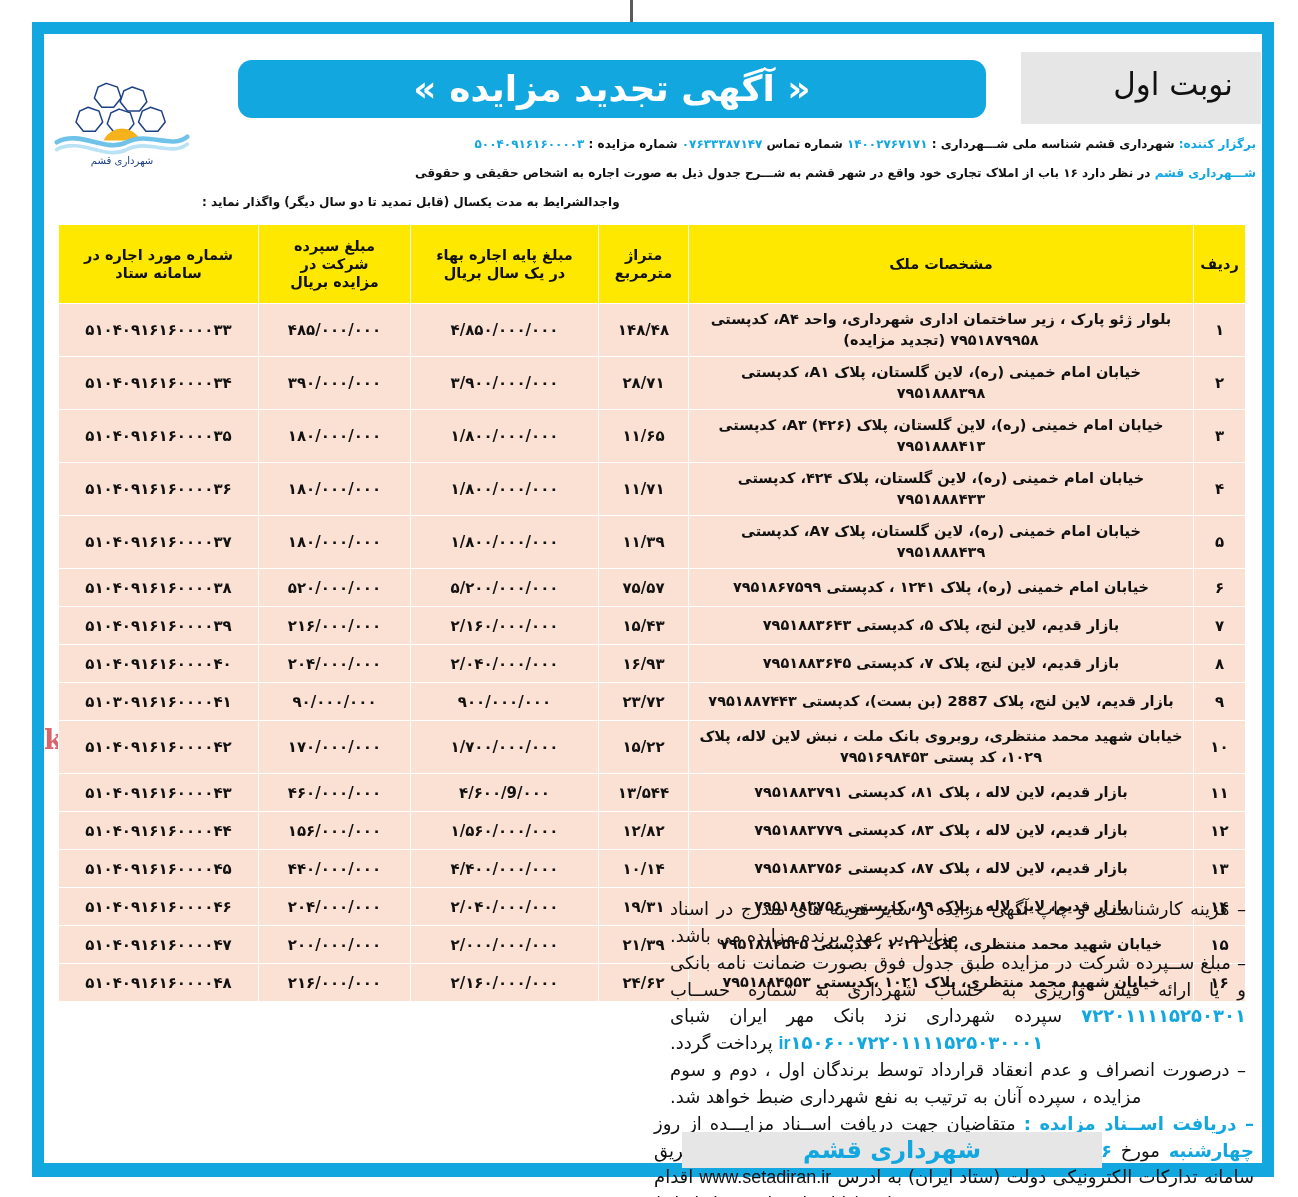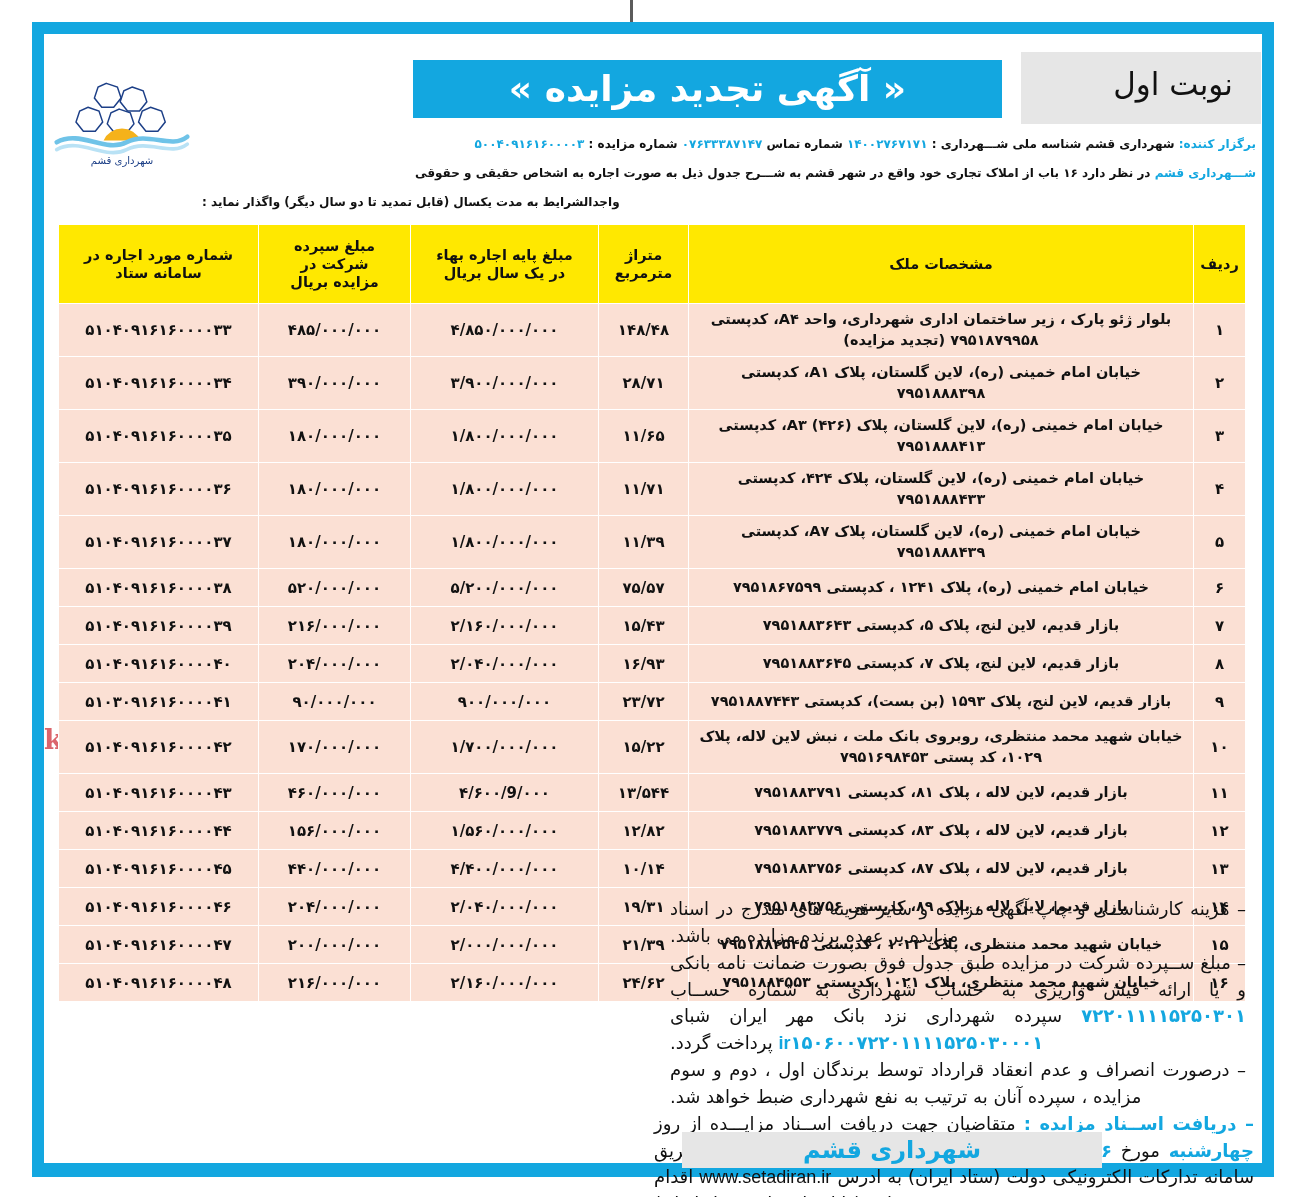--- a/index.html
+++ b/index.html
@@ -19,22 +19,23 @@
   .frame-bottom{position:absolute;left:32px;top:1163px;width:1242px;height:14px;background:#13a7e0;}
   .frame-right{position:absolute;left:1262px;top:22px;width:12px;height:1155px;background:#13a7e0;}
   .frame-left{position:absolute;left:32px;top:22px;width:12px;height:1155px;background:#13a7e0;}
   .tick-top{position:absolute;left:630px;top:0px;width:3px;height:22px;background:#5b5b5b;}
 
   .inner{position:absolute;left:44px;top:34px;width:1218px;height:1129px;background:#ffffff;}
 
   
   .hdr{position:relative;height:180px;}
   .title-band{
-    position:absolute;right:260px;top:26px;width:589px;height:58px;
+    position:absolute;right:276px;top:26px;width:748px;height:58px;
     background:#13a7e0;
+    border-radius:14px;
   }
   .title-band .t{
     color:#ffffff;font-size:36px;font-weight:bold;line-height:58px;
     text-align:center;letter-spacing:.5px;
   }
   .nobat{
     position:absolute;right:1px;top:18px;width:240px;height:72px;
     background:#e6e6e6;
   }
   .nobat .n{
@@ -283,21 +284,21 @@
           <tr>
             <td>۸</td>
             <td class="desc">بازار قدیم، لاین لنج، پلاک ۷، کدپستی ۷۹۵۱۸۸۳۶۴۵</td>
             <td>۱۶/۹۳</td>
             <td>۲/۰۴۰/۰۰۰/۰۰۰</td>
             <td>۲۰۴/۰۰۰/۰۰۰</td>
             <td>۵۱۰۴۰۹۱۶۱۶۰۰۰۰۴۰</td>
           </tr>
           <tr>
             <td>۹</td>
-            <td class="desc">بازار قدیم، لاین لنج، پلاک ۱۵۹۳ (بن بست)، کدپستی ۷۹۵۱۸۸۷۴۴۳</td>
+            <td class="desc">بازار قدیم، لاین لنج، پلاک 2887 (بن بست)، کدپستی ۷۹۵۱۸۸۷۴۴۳</td>
             <td>۲۳/۷۲</td>
             <td>۹۰۰/۰۰۰/۰۰۰</td>
             <td>۹۰/۰۰۰/۰۰۰</td>
             <td>۵۱۰۳۰۹۱۶۱۶۰۰۰۰۴۱</td>
           </tr>
           <tr>
             <td>۱۰</td>
             <td class="desc">خیابان شهید محمد منتظری، روبروی بانک ملت ، نبش لاین لاله، پلاک ۱۰۲۹، کد پستی ۷۹۵۱۶۹۸۴۵۳</td>
             <td>۱۵/۲۲</td>
             <td>۱/۷۰۰/۰۰۰/۰۰۰</td>

